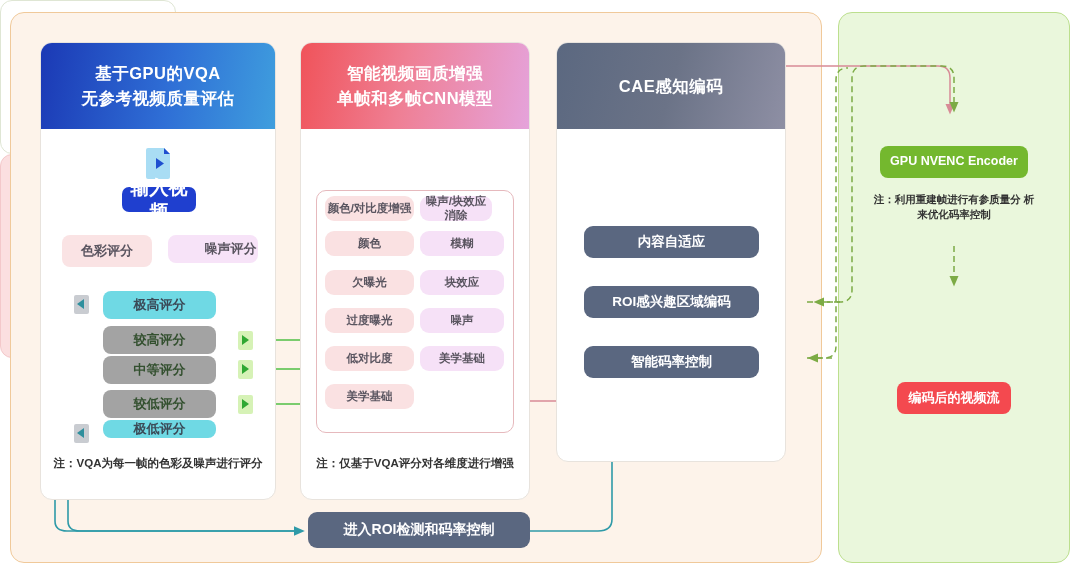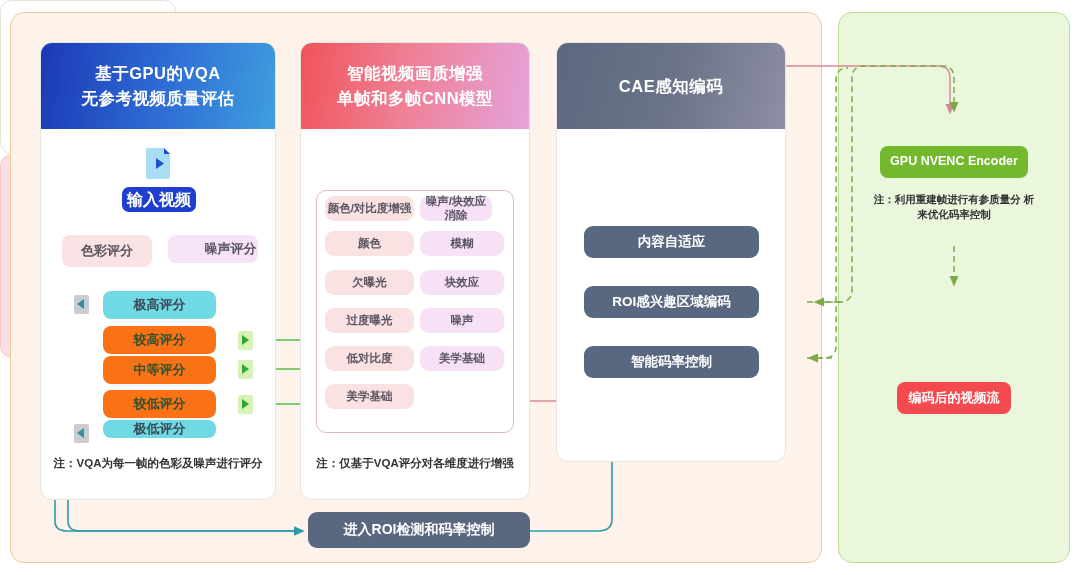--- a/index.html
+++ b/index.html
@@ -39,25 +39,25 @@
           background:#fff; border:1px solid #dfe6d4; border-radius:12px; }
   #col5 { left:866px; top:288px; width:176px; height:204px;
           background:#fbdfe0; border:1px solid #f3c8ca; border-radius:12px; }
 
   
   .node {
     position:absolute; display:flex; align-items:center; justify-content:center;
     border-radius:8px; font-size:13px; font-weight:bold; text-align:center;
     line-height:1.25;
   }
-  .n-indigo { background:#1f3fcf; color:#fff; border-radius:7px; font-size:16px; }
+  .n-indigo { background:#1f3fcf; color:#fff; border-radius:7px; font-size:19px; }
   .n-rose   { background:#fae3e4; color:#5a5560; }
   .n-lilac  { background:#f7e3f8; color:#5a5560; }
   .n-cyan   { background:#6fd9e4; color:#3b4a57; }
-  .n-green  { background:#f97316; color:#33502f; }
+  .n-green  { background:#a3a3a3; color:#33502f; }
   .n-slate  { background:#5a6780; color:#fff; border-radius:9px; font-size:13.5px; }
   .n-lime   { background:#74b82e; color:#fff; border-radius:8px;
               font-size:12.5px; font-weight:bold; }
   .n-red    { background:#f4494f; color:#fff; border-radius:8px; font-size:13px; }
 
   .chip { position:absolute; border-radius:9px; display:flex; align-items:center;
           justify-content:center; font-size:11.5px; font-weight:bold; line-height:1.2;
           text-align:center; }
   .chip-rose  { background:#fae1e2; color:#5a5560; }
   .chip-lilac { background:#f6e1f7; color:#5a5560; }

